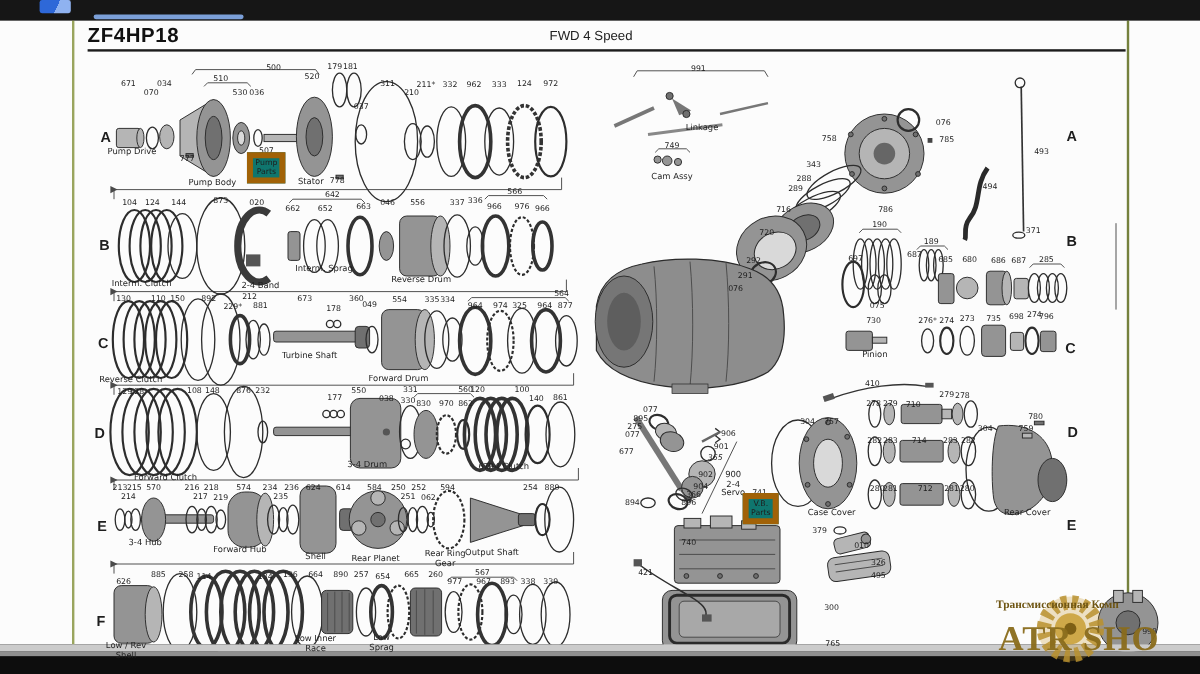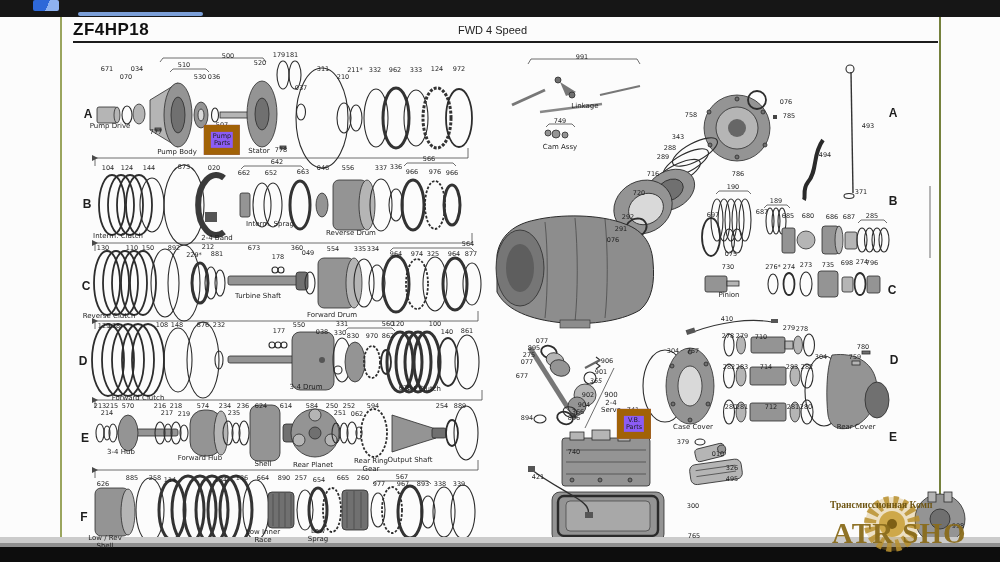--- a/index.html
+++ b/index.html
@@ -13,22 +13,22 @@
   .gl.left{left:60px;background:#9aa55e}
   .gl.right{left:939px;background:#75813d}
   .title{position:absolute;left:73px;top:20px;font-weight:bold;font-size:17px;color:#111;z-index:2;letter-spacing:.5px}
   .subtitle{position:absolute;left:458px;top:24px;font-size:11px;color:#222;z-index:2}
   .titlerule{position:absolute;left:73px;top:41px;width:865px;height:2px;background:#1c1c1c;z-index:2}
   #diag{position:absolute;left:0;top:0;width:1000px;height:562px;z-index:2}
   #labels{position:absolute;left:0;top:0;width:1000px;height:562px;z-index:4;pointer-events:none}
   #labels span{position:absolute;transform:translate(-50%,-50%);color:#1e1e1e;text-align:center;line-height:1.1}
   .plbl{font-family:"DejaVu Sans",sans-serif;font-size:6.5px}
   .pcap{font-family:"DejaVu Sans",sans-serif;font-size:7px;white-space:pre-line}
-  .pbox{font-family:"DejaVu Sans",sans-serif;font-size:6.5px;white-space:pre-line;border:7px solid #a16207;
-    background:#8b5cf6;padding:1px 2px}
+  .pbox{font-family:"DejaVu Sans",sans-serif;font-size:6.5px;white-space:pre-line;border:5px solid #a16207;
+    background:#0f766e;padding:1px 2px}
   .prow{font-weight:bold;font-size:12px;font-family:"Liberation Sans",sans-serif}
   .scrollstrip{position:absolute;top:537px;left:0;width:1000px;height:6px;background:#cbcbcb;z-index:3}
   .scrollstrip2{position:absolute;top:543px;left:0;width:1000px;height:4px;background:#8f8f8f;z-index:3}
   .bottombar{position:absolute;top:547px;left:0;width:1000px;height:15px;background:#0d0d0d;z-index:3}
   .wm{position:absolute;left:828px;top:486px;width:172px;height:76px;z-index:6}
   .wm-co{position:absolute;top:14px;left:2px;font-family:"Liberation Serif",serif;font-weight:bold;
     font-size:9.5px;color:#6e5513;white-space:nowrap}
   .wm-brand{position:absolute;top:31px;left:4px;font-family:"Liberation Serif",serif;font-weight:bold;
     font-size:29px;color:#8a6c1c;letter-spacing:1px;opacity:.95;white-space:nowrap}
   

